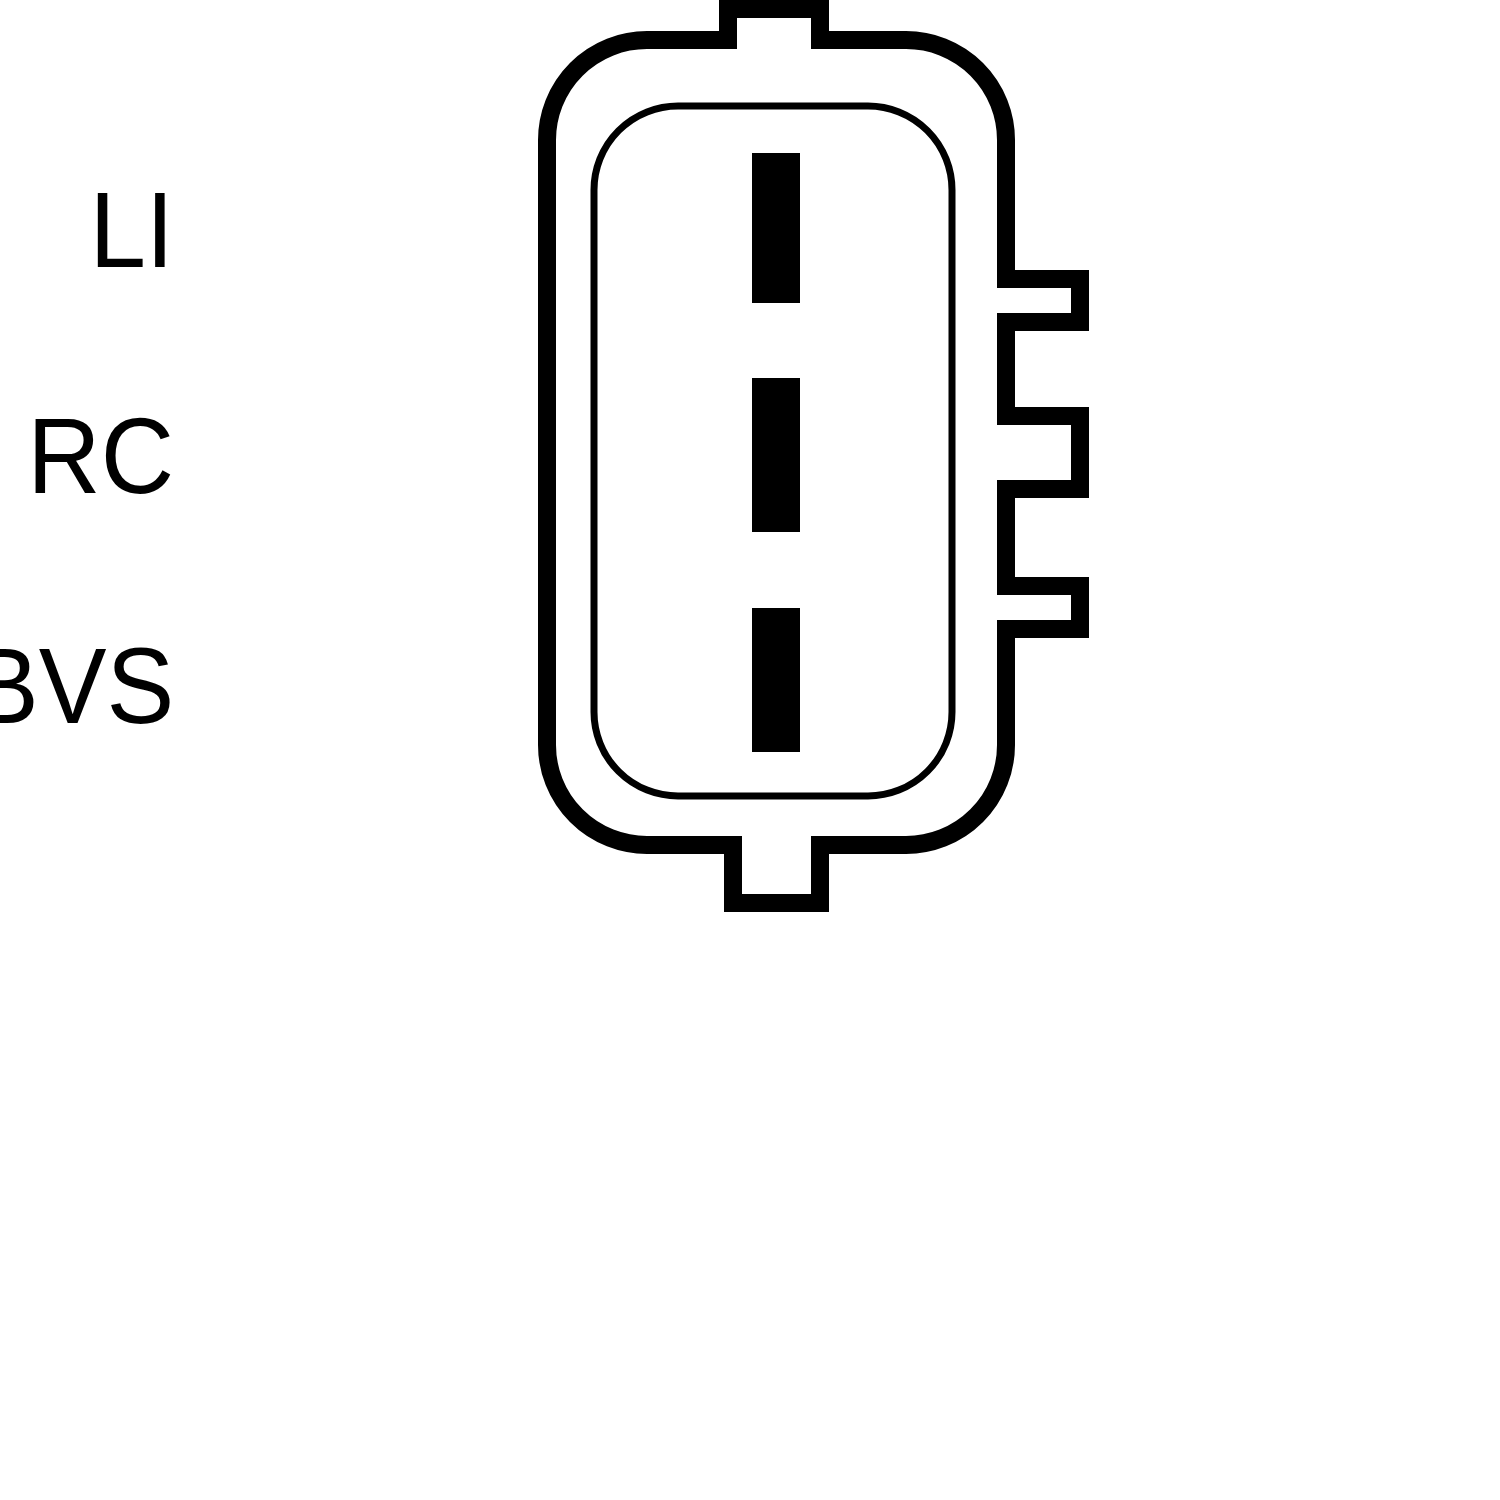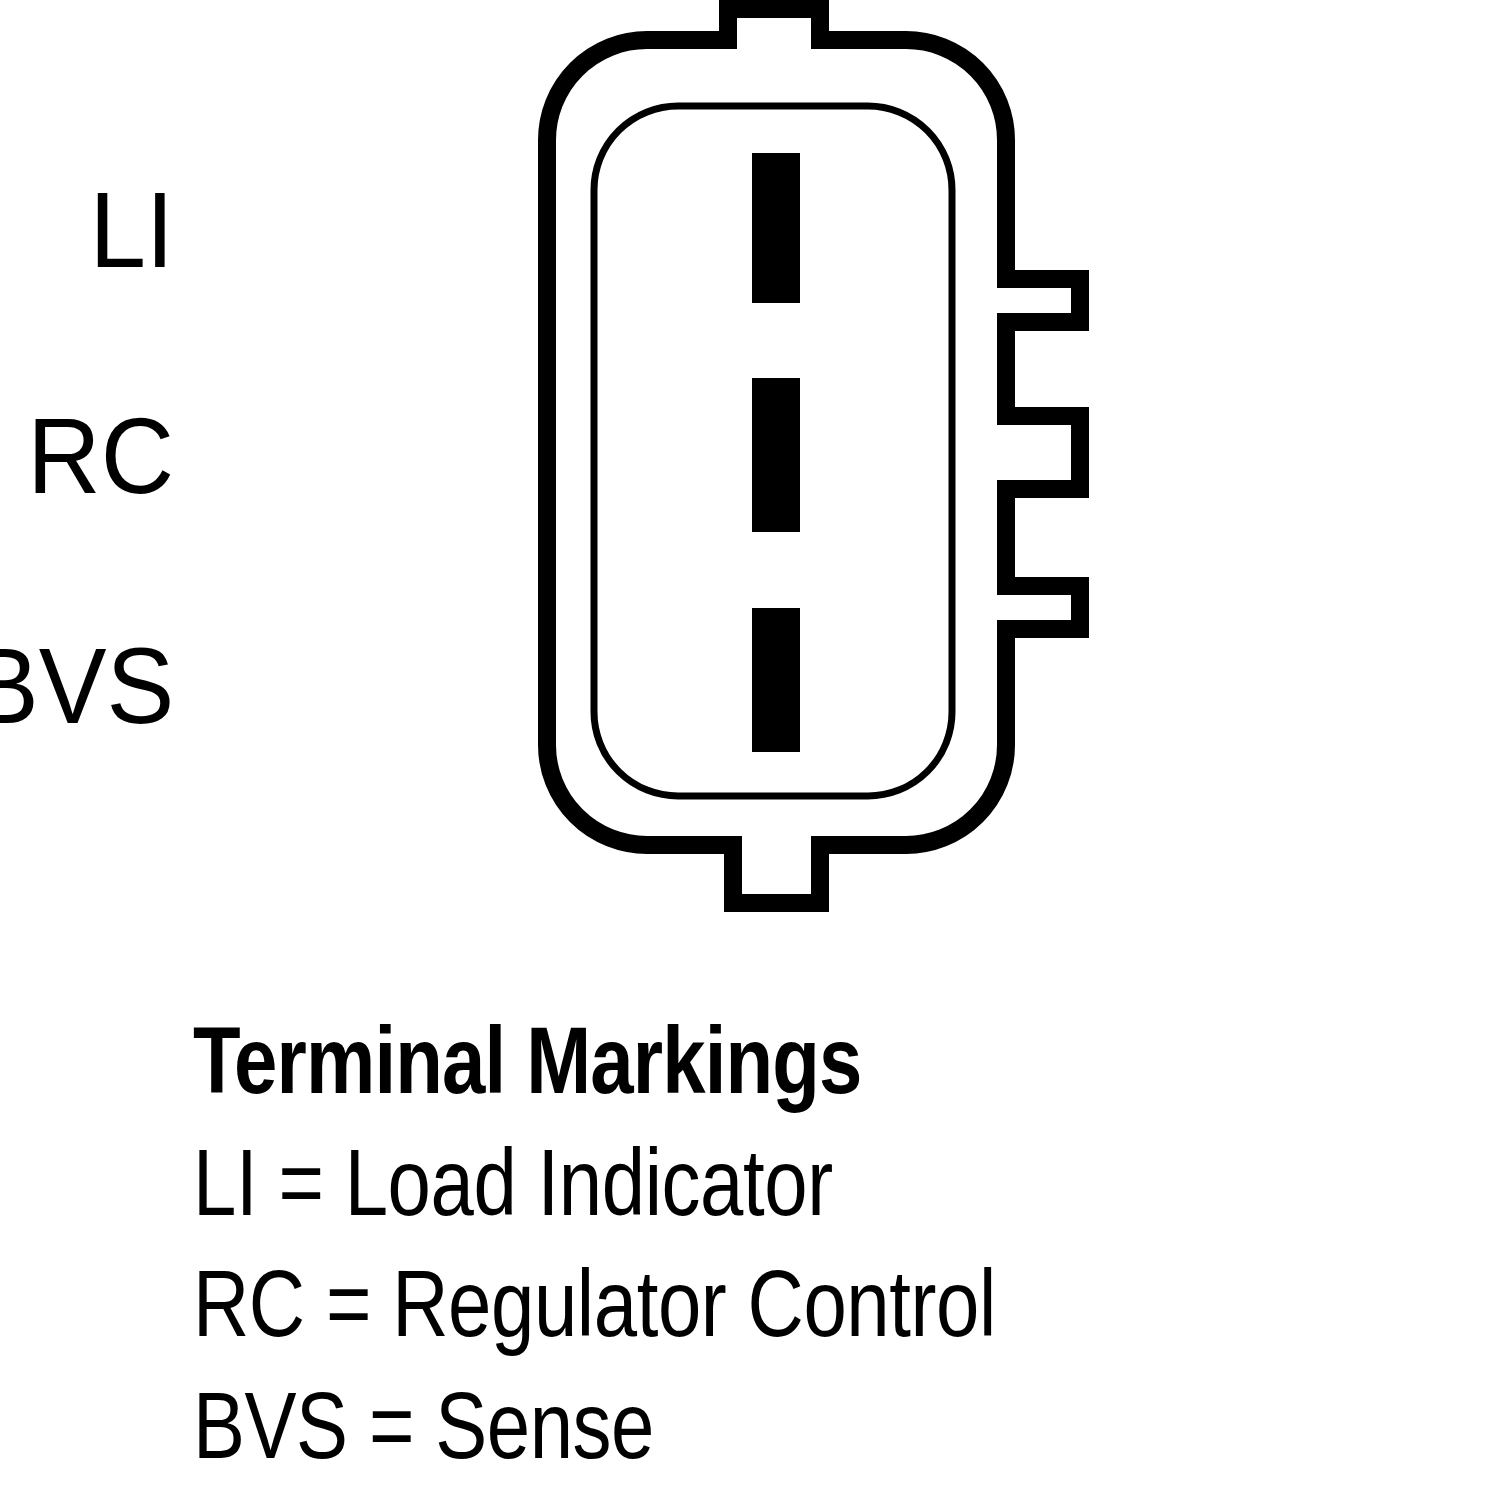--- a/index.html
+++ b/index.html
@@ -149,25 +149,14 @@
     </svg>
 
     <div class="pin-label" id="pin-label-li">LI</div>
 
     <div class="pin-label" id="pin-label-rc">RC</div>
 
     <div class="pin-label" id="pin-label-bvs">BVS</div>
 
   </div>
 
-  <div id="legend">
-
-    <div class="legend-title">Terminal Markings</div>
-
-    <div class="legend-line">LI = Load Indicator</div>
-
-    <div class="legend-line">RC = Regulator Control</div>
-
-    <div class="legend-line">BVS = Sense</div>
-
-  </div>
 
 </div>
 
 </body></html>

